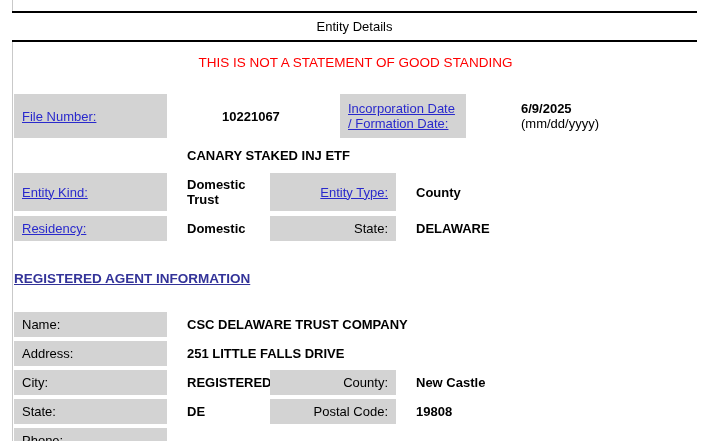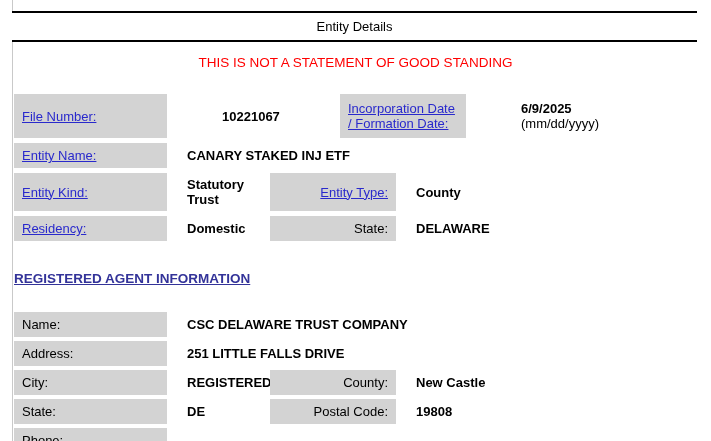--- a/index.html
+++ b/index.html
@@ -66,33 +66,30 @@
         <a class="link">Incorporation Date / Formation Date:</a>
       </div>
       <div class="val">
         <span>6/9/2025</span>
         <span class="hint">(mm/dd/yyyy)</span>
       </div>
     </div>
 
     
     <div class="row h25">
-      <div class="lbl">
-        <a class="link">Entity Name:</a>
-      </div>
       <div class="val span">CANARY STAKED INJ ETF</div>
     </div>
 
     
     <div class="row h38">
       <div class="lbl">
         <a class="link">Entity Kind:</a>
       </div>
       <div class="val">
-        <span class="wrapval">Statutory Trust</span>
+        <span class="wrapval">Domestic Trust</span>
       </div>
       <div class="lbl right">
         <a class="link">Entity Type:</a>
       </div>
       <div class="val">County</div>
     </div>
 
     
     <div class="row h25">
       <div class="lbl">

